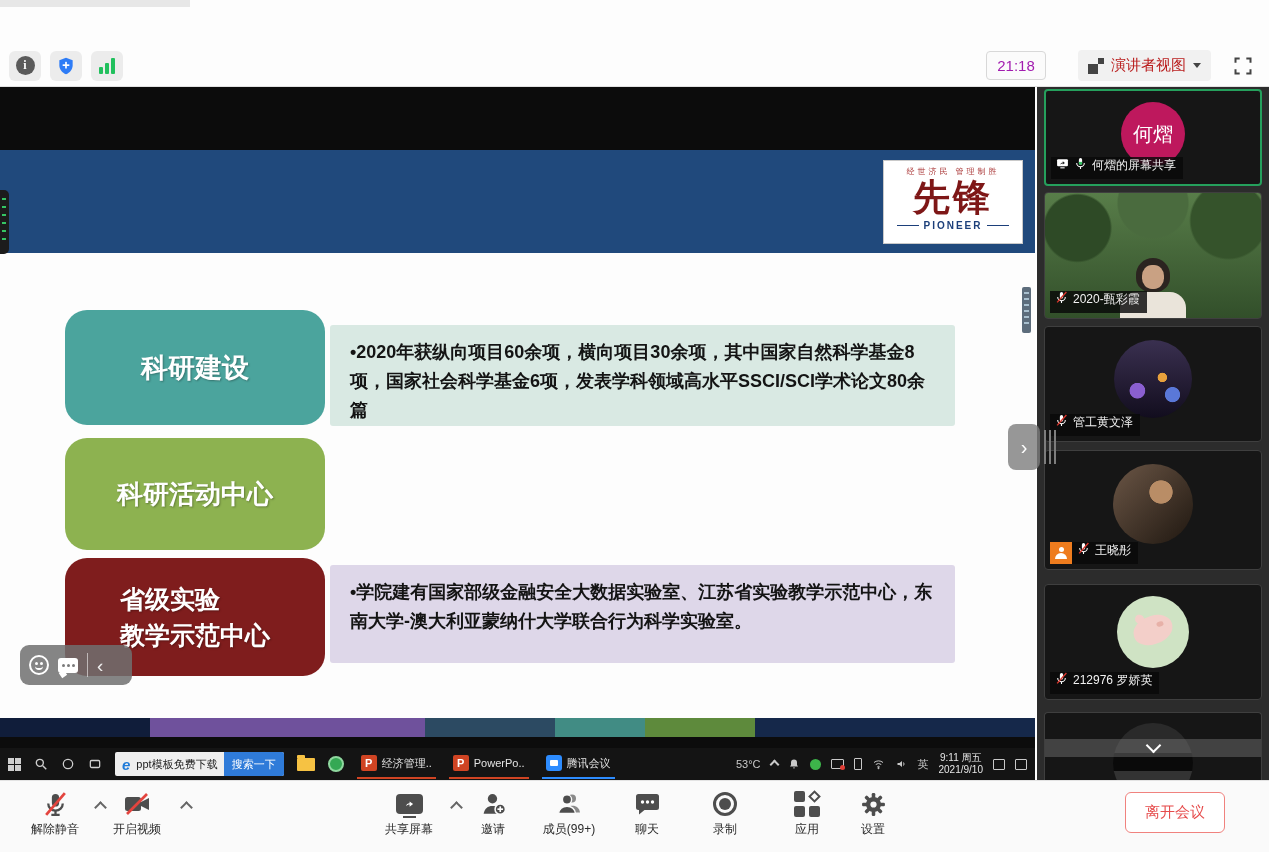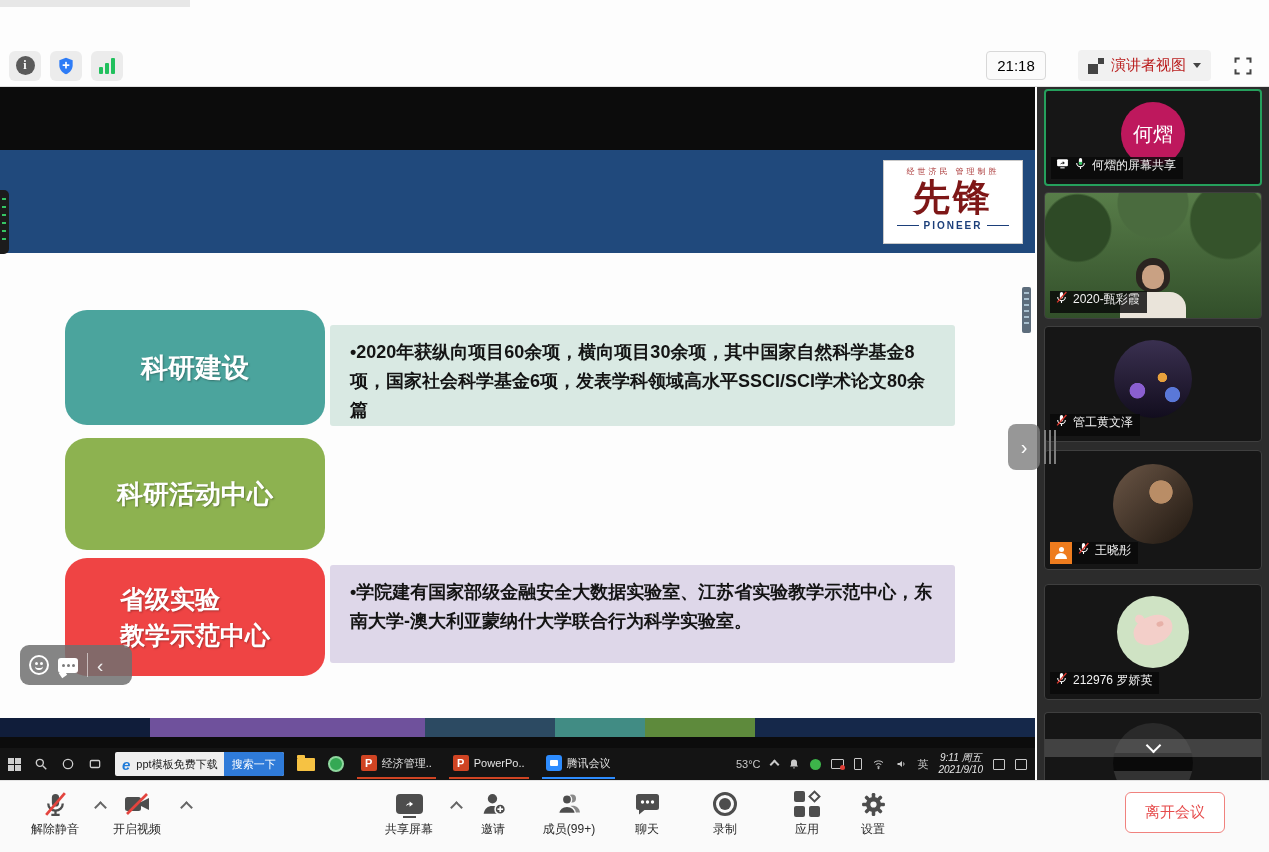--- a/index.html
+++ b/index.html
@@ -21,21 +21,21 @@
   #app-toolbar { position:absolute; left:0; top:45px; width:1269px; height:42px; background:#fdfdfd;
     border-bottom:1px solid #e2e2e2; display:flex; align-items:center; }
   .icon-btn { width:32px; height:30px; background:#ececec; border-radius:6px; margin-left:9px;
     display:flex; align-items:center; justify-content:center; }
   .info-circle { width:19px; height:19px; border-radius:50%; background:#5a5a5a; color:#fff;
     font-size:12px; font-weight:bold; display:flex; align-items:center; justify-content:center; font-family:"Liberation Serif",serif; }
   .sig { display:flex; align-items:flex-end; gap:2px; height:16px; }
   .sig i { width:4px; background:#21c05d; border-radius:1px; display:block; }
   .sig i:nth-child(1){height:7px}.sig i:nth-child(2){height:11px}.sig i:nth-child(3){height:16px}
   #time-box { position:absolute; left:986px; top:6px; width:60px; height:29px; border:1px solid #d8d8d8;
-    border-radius:4px; background:#fbfbfb; color:#000000; font-size:15px; display:flex; align-items:center; justify-content:center; }
+    border-radius:4px; background:#fbfbfb; color:#a21caf; font-size:15px; display:flex; align-items:center; justify-content:center; }
   #view-btn { position:absolute; left:1078px; top:5px; height:31px; padding:0 10px; background:#f1f1f1;
     border-radius:4px; display:flex; align-items:center; gap:7px; }
   #view-btn .lay { position:relative; width:16px; height:16px; }
   #view-btn .lay b { position:absolute; left:0; bottom:0; width:10px; height:10px; background:#444; }
   #view-btn .lay s { position:absolute; right:0; top:0; width:6px; height:6px; background:#444; }
   #view-btn .vlabel { font-size:15px; color:#b91c1c; }
   #fs-btn { position:absolute; left:1228px; top:6px; width:30px; height:29px; display:flex; align-items:center; justify-content:center; }
 
   
   #main { position:absolute; left:0; top:87px; width:1035px; height:693px; background:#0c0c0c; overflow:hidden; }
@@ -104,21 +104,21 @@
   .task-app .nm { color:#e3e3e3; font-size:11px; }
   .meet-ic { width:16px; height:16px; background:#2d8cff; border-radius:3px; display:flex; align-items:center; justify-content:center; }
   .meet-ic i { width:8px; height:6px; background:#fff; border-radius:1px; }
   #tray { margin-left:auto; display:flex; align-items:center; gap:10px; }
   .tr { color:#c9c9c9; font-size:11px; }
   .tr-chev { width:7px; height:7px; border-left:2px solid #c9c9c9; border-bottom:2px solid #c9c9c9; transform:rotate(135deg); }
   .tr-dot { width:11px; height:11px; border-radius:50%; background:#3db54a; }
   .tr-screen { position:relative; width:13px; height:10px; border:1.5px solid #c9c9c9; border-radius:1px; }
   .tr-screen i { position:absolute; right:-2px; bottom:-2px; width:5px; height:5px; border-radius:50%; background:#e03e36; }
   .tr-rect { width:8px; height:12px; border:1.5px solid #c9c9c9; border-radius:1px; }
-  #clock { color:#e6e6e6; font-size:10px; text-align:center; line-height:1.25;font-style:italic; }
+  #clock { color:#e6e6e6; font-size:10px; text-align:center; line-height:1.25; }
   .tr-panel { width:12px; height:11px; border:1.5px solid #c9c9c9; border-radius:1px; }
 
   
   #sidebar { position:absolute; left:1037px; top:87px; width:232px; height:693px; background:#2c2c2c; }
   .tile { position:absolute; left:7px; width:218px; background:#161616; border:1px solid #3f3f3f;
     border-radius:4px; overflow:hidden; }
   .tile.active { border:2px solid #25a05c; }
   .plabel { position:absolute; left:5px; bottom:5px; height:22px; background:rgba(8,8,8,.82);
     display:flex; align-items:flex-start; gap:5px; padding:0 7px 0 5px; max-width:205px; }
   .plabel .nm { color:#f2f2f2; font-size:12px; white-space:nowrap; }
@@ -239,21 +239,21 @@
           <span class="pioneer">PIONEER</span>
           <i></i>
         </div>
     </div>
   </div>
   <div id="content"></div>
 
   <div id="box-0" class="row-box" style="background-color: rgb(75, 164, 157);">科研建设</div>
   <div id="panel-0" class="row-panel" style="background-color: rgb(217, 233, 227);">•2020年获纵向项目60余项，横向项目30余项，其中国家自然科学基金8项，国家社会科学基金6项，发表学科领域高水平SSCI/SCI学术论文80余篇</div>
   <div id="box-1" class="row-box" style="background-color: rgb(141, 178, 80);">科研活动中心</div>
-  <div id="box-2" class="row-box" style="background-color: #ef4444;">省级实验
+  <div id="box-2" class="row-box" style="background-color: #7f1d1d;">省级实验
 教学示范中心</div>
   <div id="panel-2" class="row-panel" style="background-color: rgb(222, 215, 233);">•学院建有国家部级金融安全大数据实验室、江苏省实验教学示范中心，东南大学-澳大利亚蒙纳什大学联合行为科学实验室。</div>
 
   <div id="deco-bar">
     <i style="width:150px;background:#101d3a"></i>
       <i style="width:275px;background:#6f519c"></i>
     <i style="width:130px;background:#2c4a62"></i>
       <i style="width:90px;background:#418c84"></i>
     <i style="width:110px;background:#5e8a3c"></i>
       <i style="flex:1;background:#15284a"></i>

